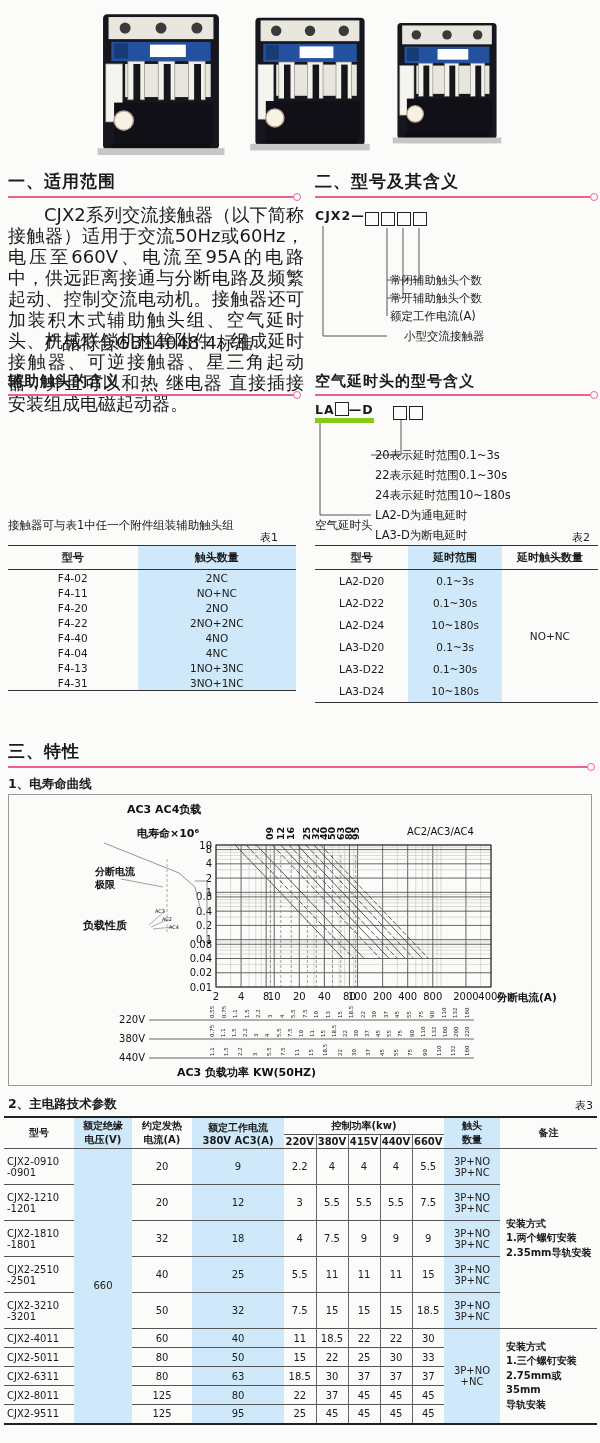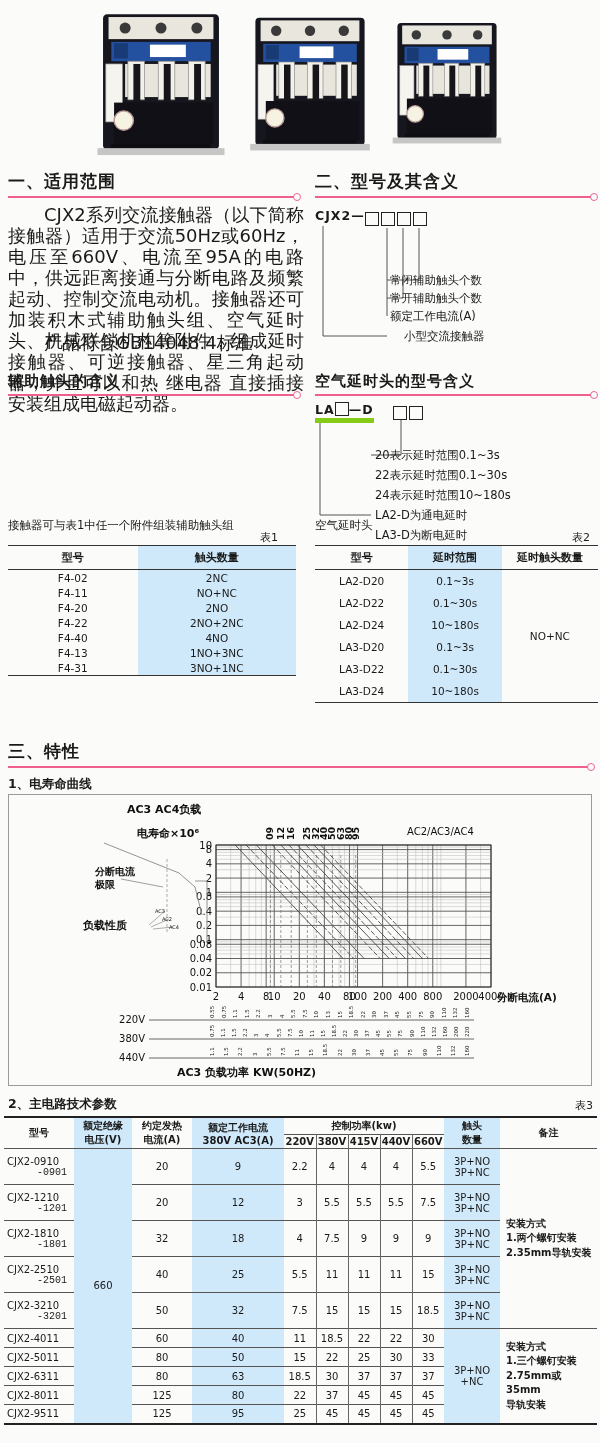--- a/index.html
+++ b/index.html
@@ -27,21 +27,21 @@
   table.mini thead tr{border-bottom:1.2px solid #333;}
   .blue{background:#cfe9fa;}
   table.t3{border-collapse:collapse;width:100%;font-size:10px;table-layout:fixed;
            border-top:2px solid #222;border-bottom:2px solid #222;}
   table.t3 th{font-weight:bold;font-size:10px;padding:1px;}
   table.t3 td{text-align:center;padding:1px;}
   table.t3 tr{border-bottom:1px solid #555;}
   table.t3 tr.hdr1{border-bottom:1px solid #555;}
   td.vsep,th.vsep{border-left:1px solid #666;}
   .model{text-align:left !important;padding-left:3px !important;white-space:nowrap;}
-  .model .l2{text-align:right;padding-right:6px;font-family:Liberation Mono, monospace;}
+  .model .l2{text-align:left;padding-right:6px;}
   .remark{text-align:left !important;font-weight:600;font-size:10px;line-height:1.45;padding-left:6px !important;border-bottom:none;}
   .chartbox{position:absolute;border:1px solid #9a9a98;background:#fbfbf9;}
 </style>
 </head>
 <body>
 
 <div id="page">
 
   <svg class="abs" style="left:0;top:0" width="600" height="165">
     <defs>
@@ -128,20 +128,24 @@
             <td>F4-20</td>
             <td class="blue">2NO</td>
           </tr>
           <tr>
             <td>F4-22</td>
             <td class="blue">2NO+2NC</td>
           </tr>
           <tr>
             <td>F4-40</td>
             <td class="blue">4NO</td>
+          </tr>
+          <tr>
+            <td>F4-04</td>
+            <td class="blue">4NC</td>
           </tr>
           <tr>
             <td>F4-13</td>
             <td class="blue">1NO+3NC</td>
           </tr>
           <tr>
             <td>F4-31</td>
             <td class="blue">3NO+1NC</td>
           </tr>
         </tbody>

